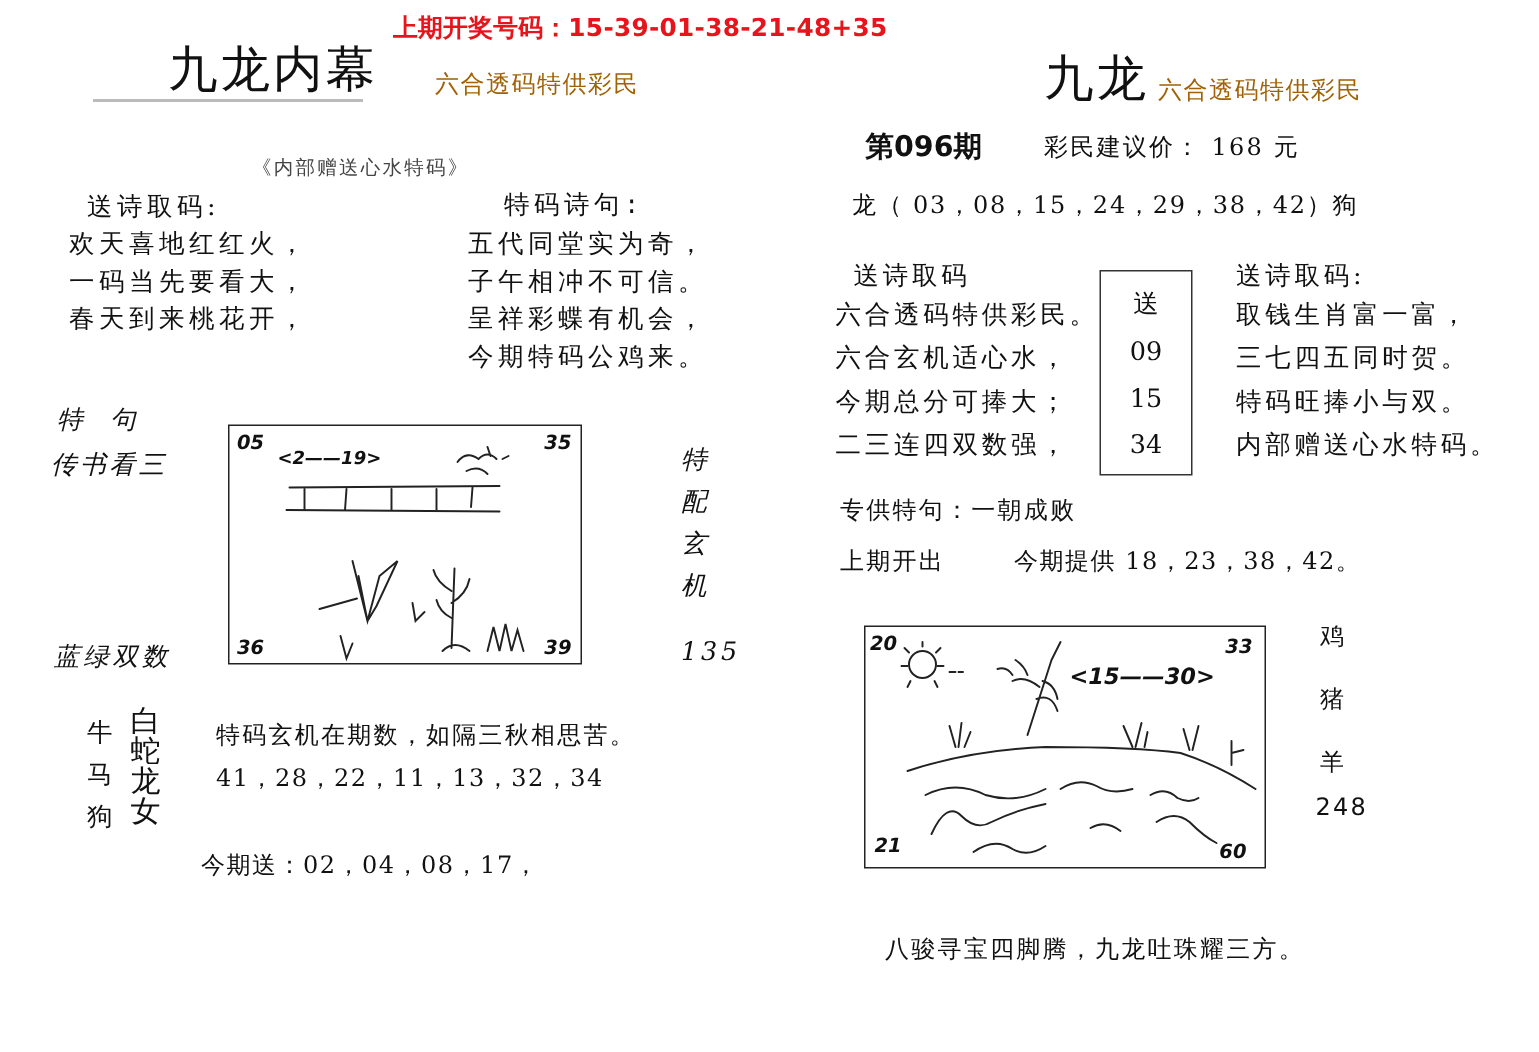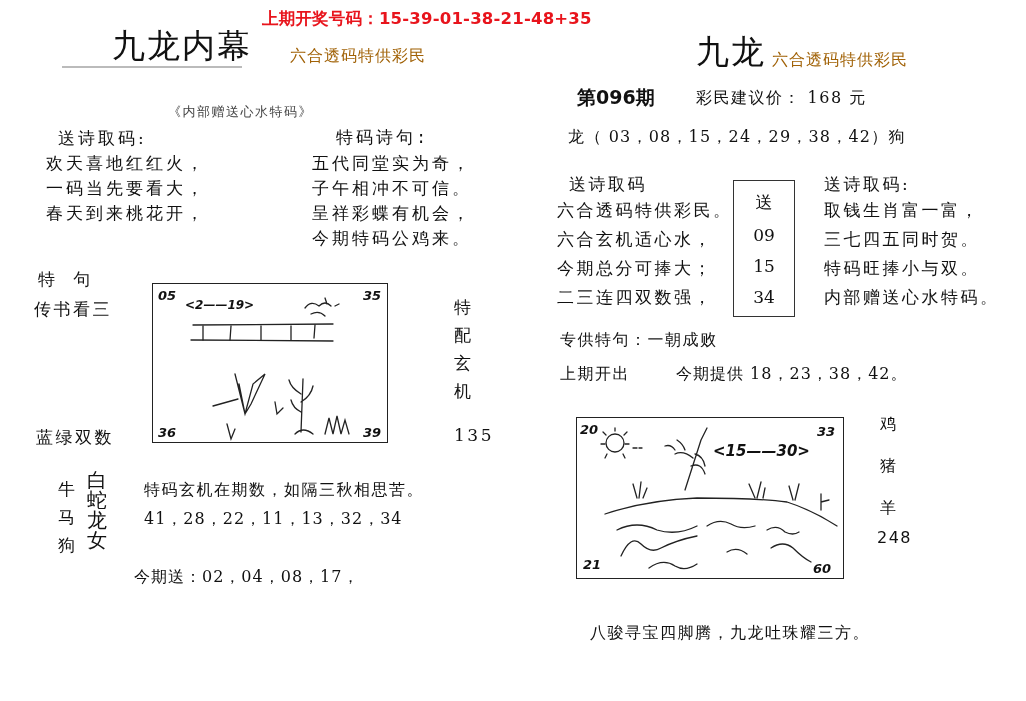--- a/index.html
+++ b/index.html
@@ -8,21 +8,21 @@
       font-family: "DejaVu Serif", "Liberation Serif", serif;
       color: #111111;
     }
     .abs { position: absolute; white-space: nowrap; }
     .red-banner {
       left: 262px; top: 8px; font-family: "DejaVu Sans", "Liberation Sans", sans-serif;
       font-weight: bold; font-size: 16.5px; color: #e8141c; letter-spacing: 0.2px;
     }
     .big-title { font-family: "DejaVu Serif", serif; font-size: 33px; font-weight: normal; letter-spacing: 2px; }
     .subtitle { font-size: 16px; color: #a16207; letter-spacing: 1px; }
-    .t17 { font-size: 17px; letter-spacing: 2.5px; }
+    .t17 { font-size: 17px; letter-spacing: 2.5px; font-style: italic; }
     .t16 { font-size: 16px; letter-spacing: 1.5px; }
     .issue { font-family: "DejaVu Sans", sans-serif; font-weight: bold; font-size: 19px; }
     .vcol { display: flex; flex-direction: column; align-items: center; }
     .poem p { margin: 0; line-height: 25px; font-size: 17px; letter-spacing: 3px; }
     .poem-r p { margin: 0; line-height: 29px; font-size: 17px; letter-spacing: 2.5px; }
     .sketch { border: 1.5px solid #222; background: #fff; font-weight: bold; }
     .sketch svg { position: absolute; left: 0; top: 0; }
     .corner { position: absolute; font-family: "DejaVu Sans", sans-serif; font-style: italic; font-size: 13px; }
     .sendbox {
       left: 733px; top: 180px; width: 62px; height: 137px; border: 1px solid #333;

